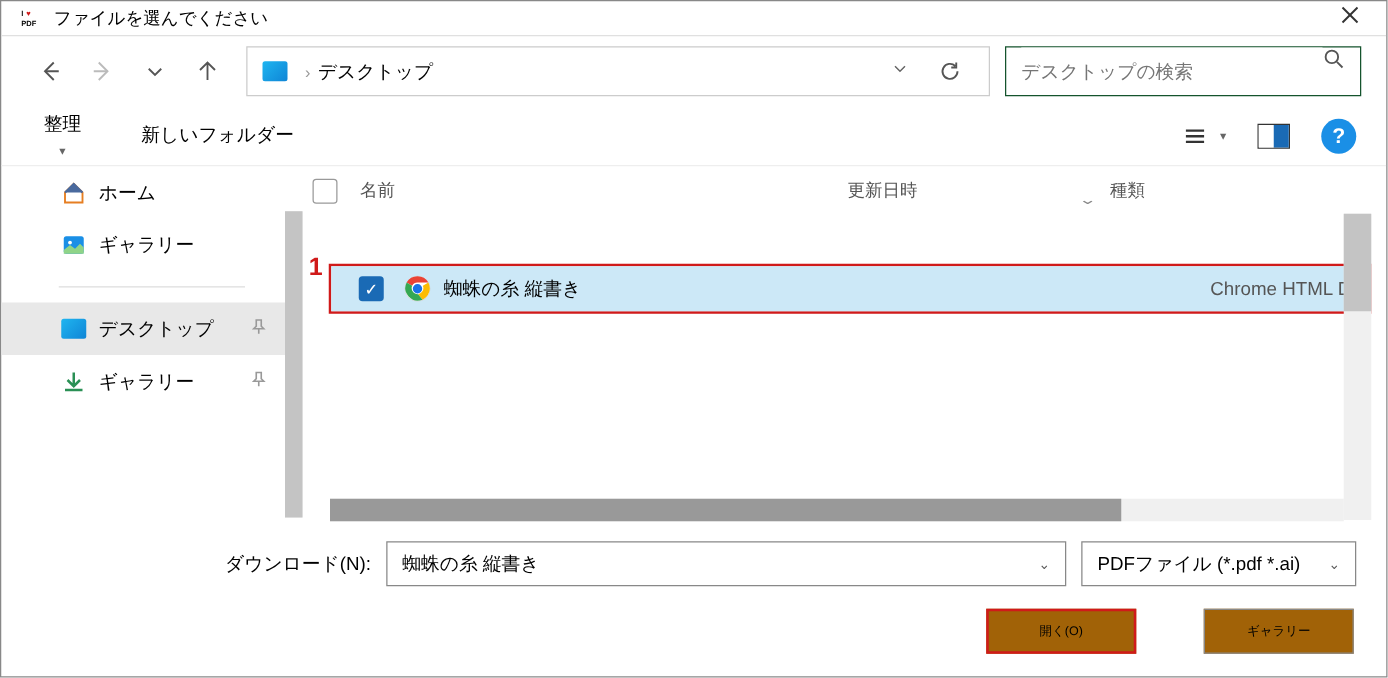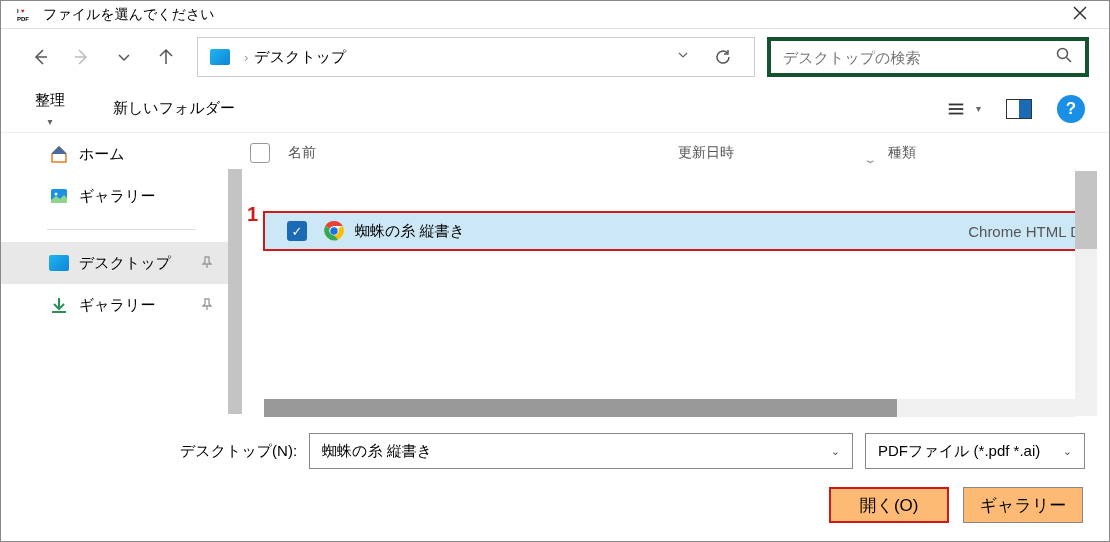--- a/index.html
+++ b/index.html
@@ -15,21 +15,21 @@
     .nav-btn { width: 38px; height: 38px; display: flex; align-items: center; justify-content: center; cursor: pointer; color: #555; }
     .nav-btn svg { width: 20px; height: 20px; }
     .nav-btn.disabled { color: #aaa; }
     .address-bar { flex: 1; height: 40px; border: 1px solid #ccc; display: flex; align-items: center; padding: 0 12px; margin: 0 8px; }
     .address-icon-wrap { width: 28px; height: 20px; display: flex; align-items: center; }
     .address-icon { width: 20px; height: 16px; background: linear-gradient(135deg, #1fb5f0 0%, #0f85d6 100%); border-radius: 2px; position: relative; }
     .address-sep { color: #999; margin: 0 6px; font-size: 13px; }
     .address-text { font-size: 15px; flex: 1; }
     .address-chevron { color: #666; margin-right: 14px; }
     .refresh-btn { margin-left: auto; }
-    .search-box { width: 322px; height: 40px; border: 4px solid #14532d; display: flex; align-items: center; padding: 0 12px; }
+    .search-box { width: 285px; height: 40px; border: 1px solid #14532d; display: flex; padding: 0 12px; }
     .search-input { flex: 1; border: none; outline: none; font-size: 15px; color: #999; }
     .search-icon { color: #555; }
     
     .toolbar { height: 48px; display: flex; align-items: center; padding: 0 24px; border-bottom: 1px solid #eee; }
     .toolbar-btn { font-size: 15px; padding: 6px 10px; display: flex; align-items: center; gap: 6px; cursor: pointer; flex-direction: column; }
     .toolbar-btn .chev { font-size: 10px; color: #666; }
     .toolbar-spacer { flex: 1; }
     .toolbar-icon-btn { width: 40px; height: 40px; display: flex; align-items: center; justify-content: center; cursor: pointer; }
     .toolbar-icon-btn svg { width: 20px; height: 20px; }
     .view-chevron { font-size: 10px; color: #666; margin-right: 18px; }
@@ -77,21 +77,21 @@
     .hscroll-thumb { position: absolute; left: 0; top: 0; height: 100%; width: 78%; background: #999; }
     
     .bottom-bar { padding: 18px 24px; }
     .filename-row { display: flex; align-items: center; gap: 12px; margin-bottom: 18px; }
     .filename-label { font-size: 15px; margin-left: 155px; }
     .filename-input { flex: 1; height: 36px; border: 1px solid #888; padding: 0 12px; font-size: 15px; display: flex; align-items: center; justify-content: space-between; }
     .filetype-select { width: 220px; height: 36px; border: 1px solid #888; padding: 0 12px; font-size: 15px; display: flex; align-items: center; justify-content: space-between; }
     .select-chevron { font-size: 11px; color: #555; }
     
     .buttons-row { display: flex; justify-content: flex-end; gap: 14px; padding-right: 2px; }
-    .btn { width: 120px; height: 36px; border: 1px solid #888; background: #fdba74; font-size: 17px; display: flex; align-items: center; justify-content: center; cursor: pointer; }
+    .btn { width: 120px; height: 36px; border: 1px solid #888; background: #a16207; font-size: 10px; display: flex; align-items: center; justify-content: center; cursor: pointer; margin-left: 40px; }
     .btn.highlighted { border: 2.5px solid #d01a1a; }
   </style>
 </head>
 <body>
 
 <div class="titlebar">
   <span class="titlebar-icon">
     <svg viewBox="0 0 18 18">
         <text x="0" y="7" font-size="6" font-weight="bold">I</text>
         <text x="4" y="7" font-size="6" fill="#d01a1a">♥</text>
@@ -276,21 +276,21 @@
   <div class="scroll-track" style="height:100%">
       <div class="scroll-thumb2"></div>
     </div>
 </div>
 <div class="hscroll">
   <div class="hscroll-thumb"></div>
 </div>
 
 <div class="bottom-bar" style="position:absolute; bottom:0; left:0; right:0;">
   <div class="filename-row">
-    <span class="filename-label">デスクトップ(N):</span>
+    <span class="filename-label">ダウンロード(N):</span>
     <div class="filename-input">
       <span>蜘蛛の糸 縦書き</span>
       <span class="select-chevron">⌄</span>
     </div>
     <div class="filetype-select">
       <span>PDFファイル (*.pdf *.ai)</span>
       <span class="select-chevron">⌄</span>
     </div>
   </div>
 

